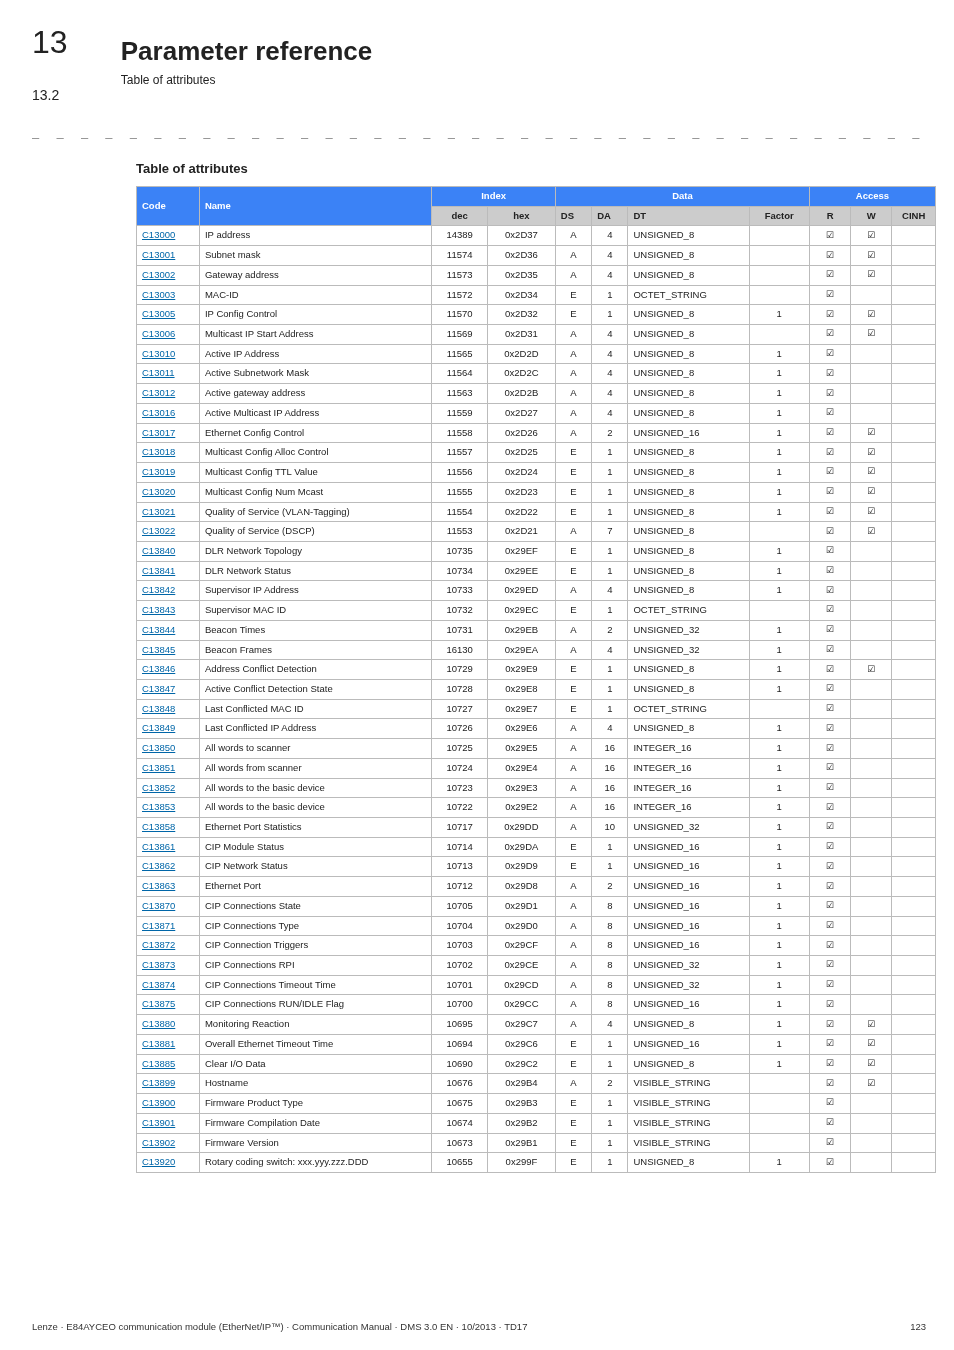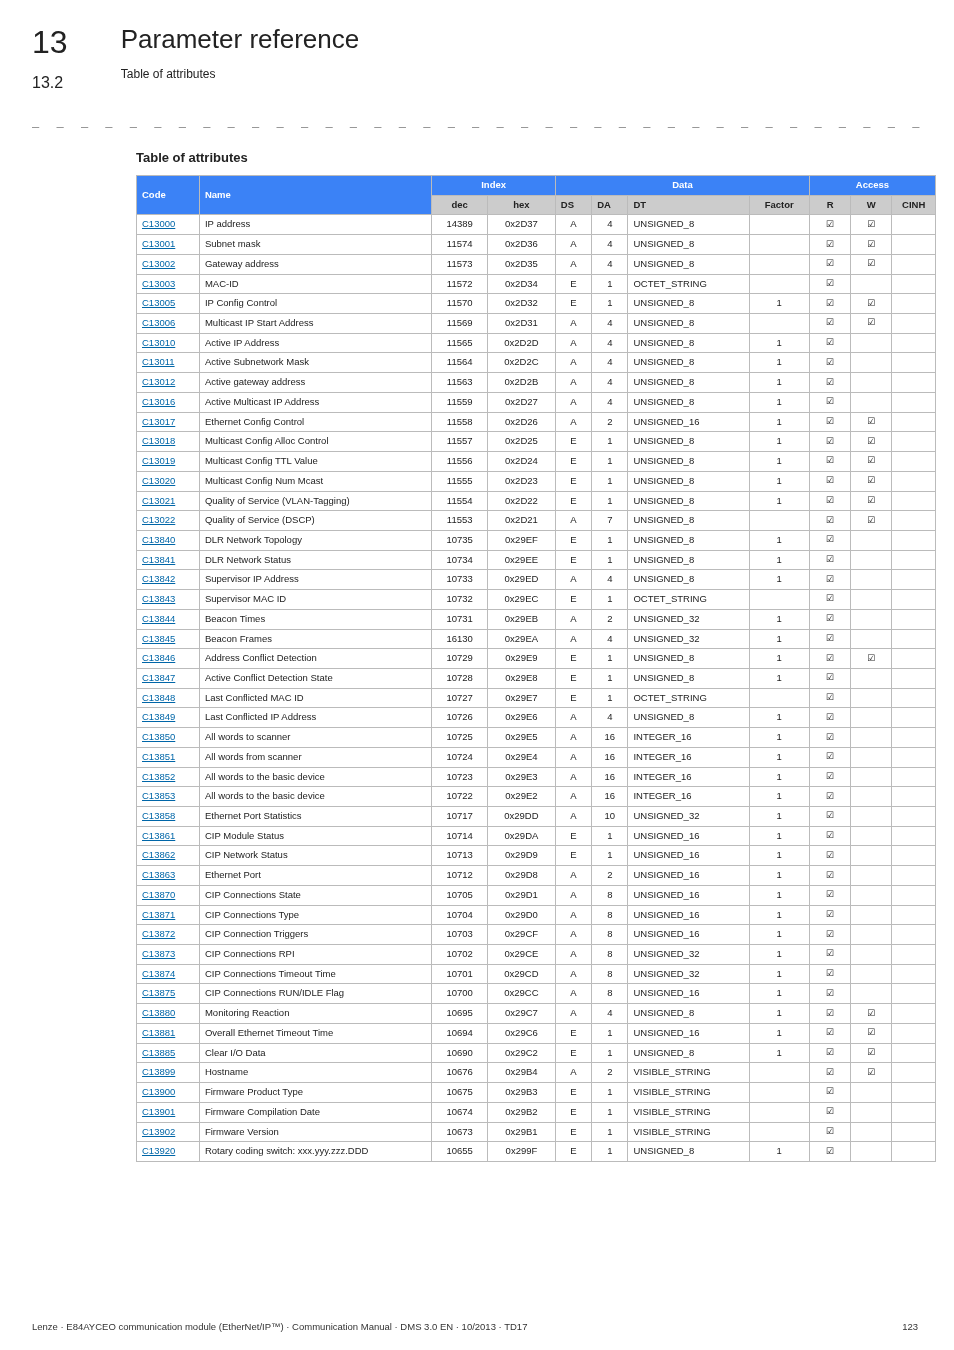--- a/index.html
+++ b/index.html
@@ -16,29 +16,30 @@
   }
   .chapter-num {
     font-size: 32px;
     font-weight: 400;
     display: inline-block;
     width: 86px;
     vertical-align: top;
   }
   .chapter-title {
     font-size: 26px;
-    font-weight: 400;
+    font-weight: 700;
     display: inline-block;
+    margin-top: 12px;
   }
   .section-num {
-    font-size: 16px;
+    font-size: 14px;
     display: inline-block;
     width: 86px;
     vertical-align: top;
-    margin-top: 13px;
+    margin-top: 20px;
   }
   .section-title {
     font-size: 12px;
     display: inline-block;
     margin-top: 6px;
   }
   .dashes {
     margin: 22px 0 22px 0;
     letter-spacing: 5px;
     font-family: monospace;
@@ -78,21 +79,21 @@
   .code-link {
     color: #0066a8;
     text-decoration: underline;
   }
   td.center, th.center { text-align: center; }
   .chk { font-size: 9px; }
   .footer {
     position: absolute;
     bottom: 18px;
     left: 32px;
-    right: 36px;
+    right: 28px;
     font-size: 9.5px;
     color: #333;
     display: flex;
     justify-content: space-between;
   }
   col.c-code { width: 52px; }
   col.c-name { width: 192px; }
   col.c-dec  { width: 46px; }
   col.c-hex  { width: 56px; }
   col.c-ds   { width: 30px; }

